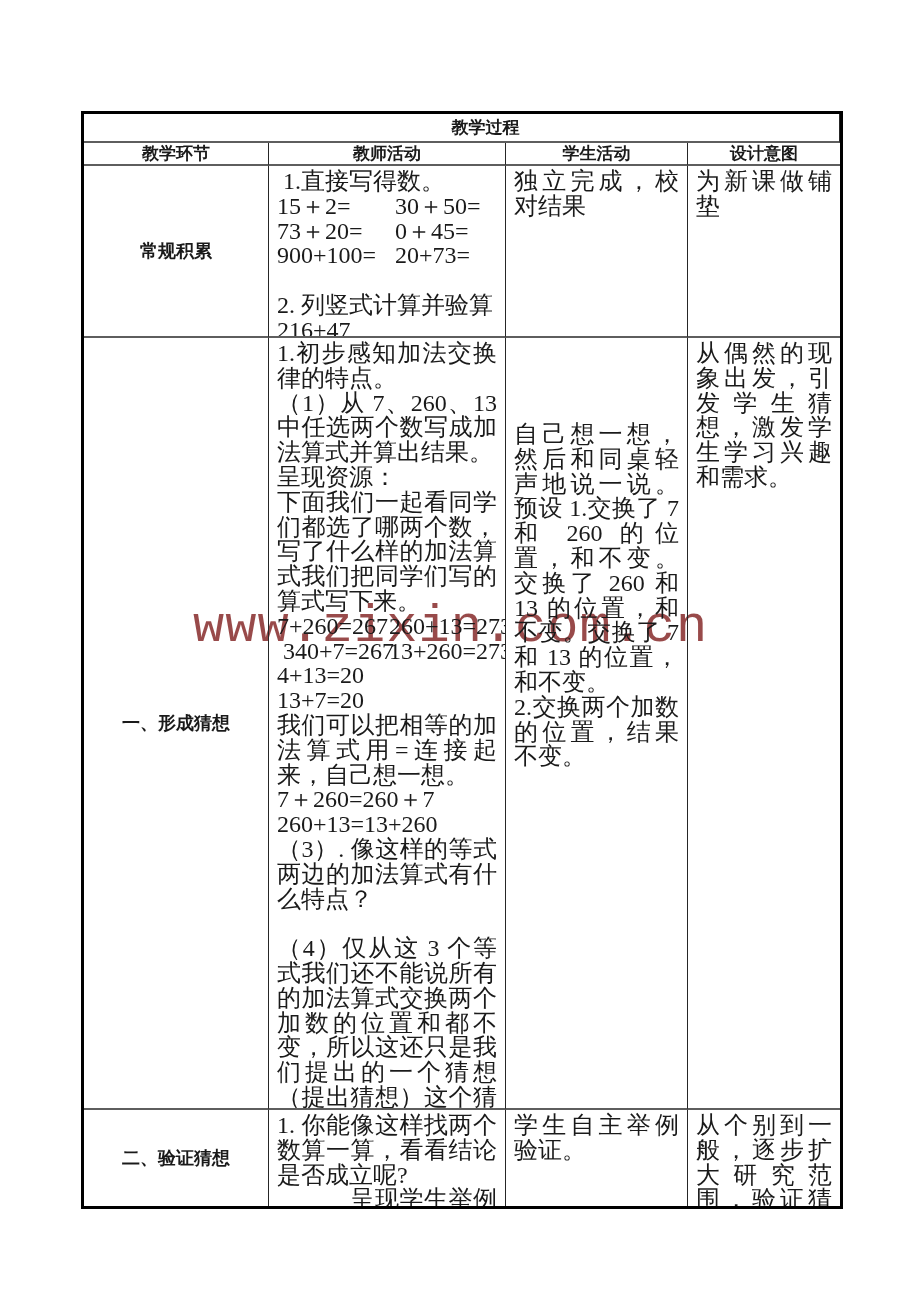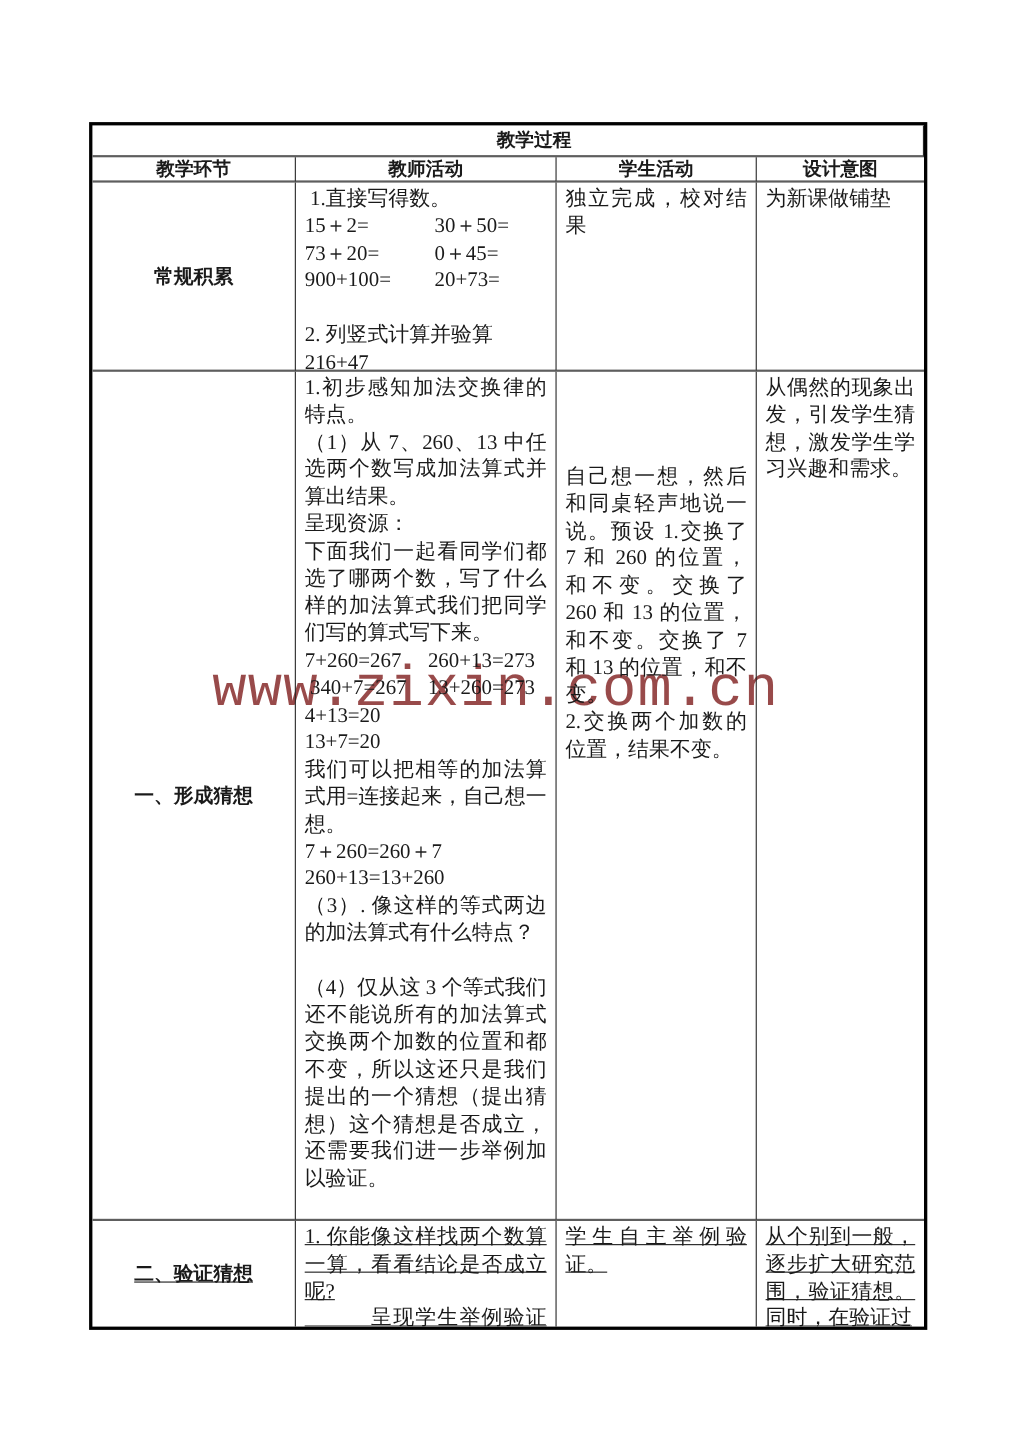--- a/index.html
+++ b/index.html
@@ -36,42 +36,42 @@
     background: transparent;
   }
   .c {
     border-right: 1px solid #262626;
     border-bottom: 2px solid #5e5e5e;
     box-sizing: border-box;
     overflow: hidden;
     background: transparent;
   }
   .c.lastcol { border-right: none; }
-  .c.lastrow { border-bottom: none; text-decoration: underline; }
+  .c.lastrow { border-bottom: none; }
 
   .title-cell {
     grid-column: 1 / 5;
     display: flex; align-items: center; justify-content: center;
     font-family: "Liberation Sans", "DejaVu Sans", sans-serif;
     font-weight: bold; font-size: 17px; padding-left: 48px;
   }
   .head-cell {
     display: flex; align-items: center; justify-content: center;
     font-family: "Liberation Sans", "DejaVu Sans", sans-serif;
     font-weight: bold; font-size: 17px;
   }
   .stage-cell {
     display: flex; align-items: center; justify-content: center;
     font-family: "Liberation Sans", "DejaVu Sans", sans-serif;
     font-weight: bold; font-size: 18px;
     text-align: center;
   }
   .body-cell {
     padding: 3px 8px 0 8px;
-    font-size: 19px;
+    font-size: 24px;
     line-height: 24.8px;
   }
   .p { white-space: pre-wrap; text-align: justify; margin: 0; }
   .p.gap-above { margin-top: 24.8px; }
   .eqline { display: flex; white-space: pre; }
   .eqline .l { width: 112px; flex: 0 0 112px; }
   .eqline.r1 .l { width: 118px; flex: 0 0 118px; }
   .student-offset { padding-top: 84px; }
 </style>
 </head>

